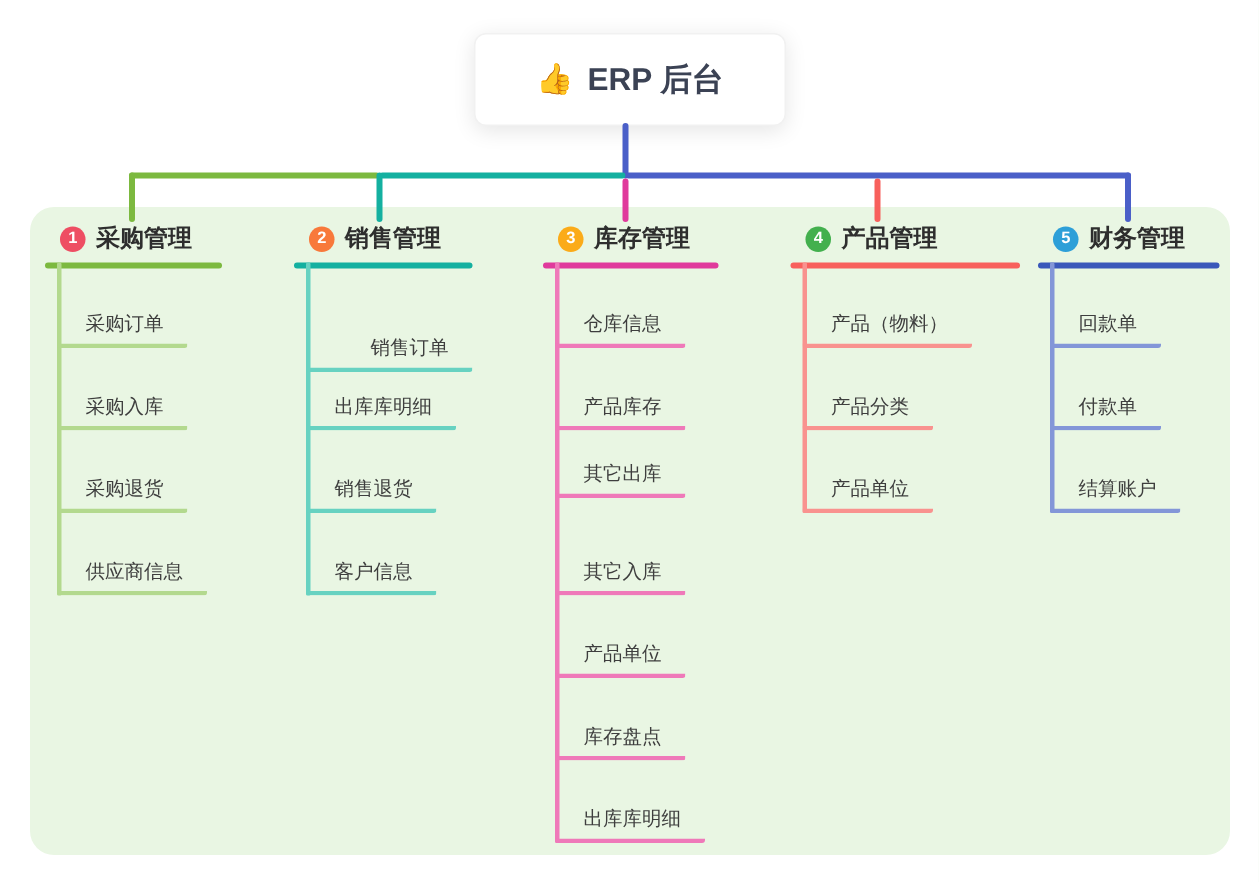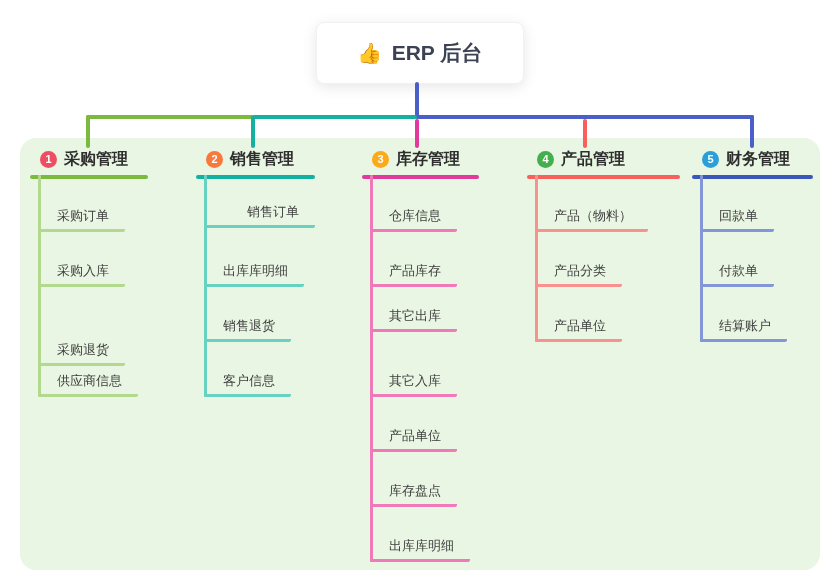--- a/index.html
+++ b/index.html
@@ -54,30 +54,30 @@
     <div class="hline" style="left: 417px; top: 115px; width: 337px; height: 4px; background: rgb(74, 95, 200);"></div>
     <div class="vline" style="left: 86px; top: 115px; width: 4px; height: 33px; background: rgb(124, 185, 63);"></div>
     <div class="branch-title" style="left: 40px; top: 148px;">
       <span class="badge" style="background: rgb(238, 78, 99);">1</span>
       <span class="title-label">采购管理</span>
     </div>
     <div class="title-underline" style="left: 30px; top: 175px; width: 118px; background: rgb(124, 185, 63);"></div>
     <div class="spine" style="left: 38px; top: 175px; height: 222px; background: rgb(179, 217, 142);"></div>
     <div class="item" style="left: 38px; top: 208px; border-bottom-color: rgb(179, 217, 142);">采购订单</div>
     <div class="item" style="left: 38px; top: 263px; border-bottom-color: rgb(179, 217, 142);">采购入库</div>
-    <div class="item" style="left: 38px; top: 318px; border-bottom-color: rgb(179, 217, 142); margin-top: 24px;">采购退货</div>
+    <div class="item" style="left: 38px; top: 318px; border-bottom-color: rgb(179, 217, 142);">采购退货</div>
     <div class="item" style="left: 38px; top: 373px; border-bottom-color: rgb(179, 217, 142);">供应商信息</div>
     <div class="vline" style="left: 251px; top: 115px; width: 4px; height: 33px; background: rgb(20, 176, 160);"></div>
     <div class="branch-title" style="left: 206px; top: 148px;">
       <span class="badge" style="background: rgb(248, 121, 59);">2</span>
       <span class="title-label">销售管理</span>
     </div>
     <div class="title-underline" style="left: 196px; top: 175px; width: 119px; background: rgb(20, 176, 160);"></div>
     <div class="spine" style="left: 204px; top: 175px; height: 222px; background: rgb(103, 210, 193);"></div>
-    <div class="item" style="left: 204px; top: 204px; border-bottom-color: rgb(103, 210, 193); padding-left: 43px;">销售订单</div>
+    <div class="item" style="left: 204px; top: 224px; border-bottom-color: rgb(103, 210, 193); padding-left: 43px;">销售订单</div>
     <div class="item" style="left: 204px; top: 263px; border-bottom-color: rgb(103, 210, 193);">出库库明细</div>
     <div class="item" style="left: 204px; top: 318px; border-bottom-color: rgb(103, 210, 193);">销售退货</div>
     <div class="item" style="left: 204px; top: 373px; border-bottom-color: rgb(103, 210, 193);">客户信息</div>
     <div class="vline" style="left: 415px; top: 119px; width: 4px; height: 29px; background: rgb(224, 58, 156);"></div>
     <div class="branch-title" style="left: 372px; top: 148px;">
       <span class="badge" style="background: rgb(251, 171, 25);">3</span>
       <span class="title-label">库存管理</span>
     </div>
     <div class="title-underline" style="left: 362px; top: 175px; width: 117px; background: rgb(224, 58, 156);"></div>
     <div class="spine" style="left: 370px; top: 175px; height: 387px; background: rgb(239, 121, 185);"></div>

